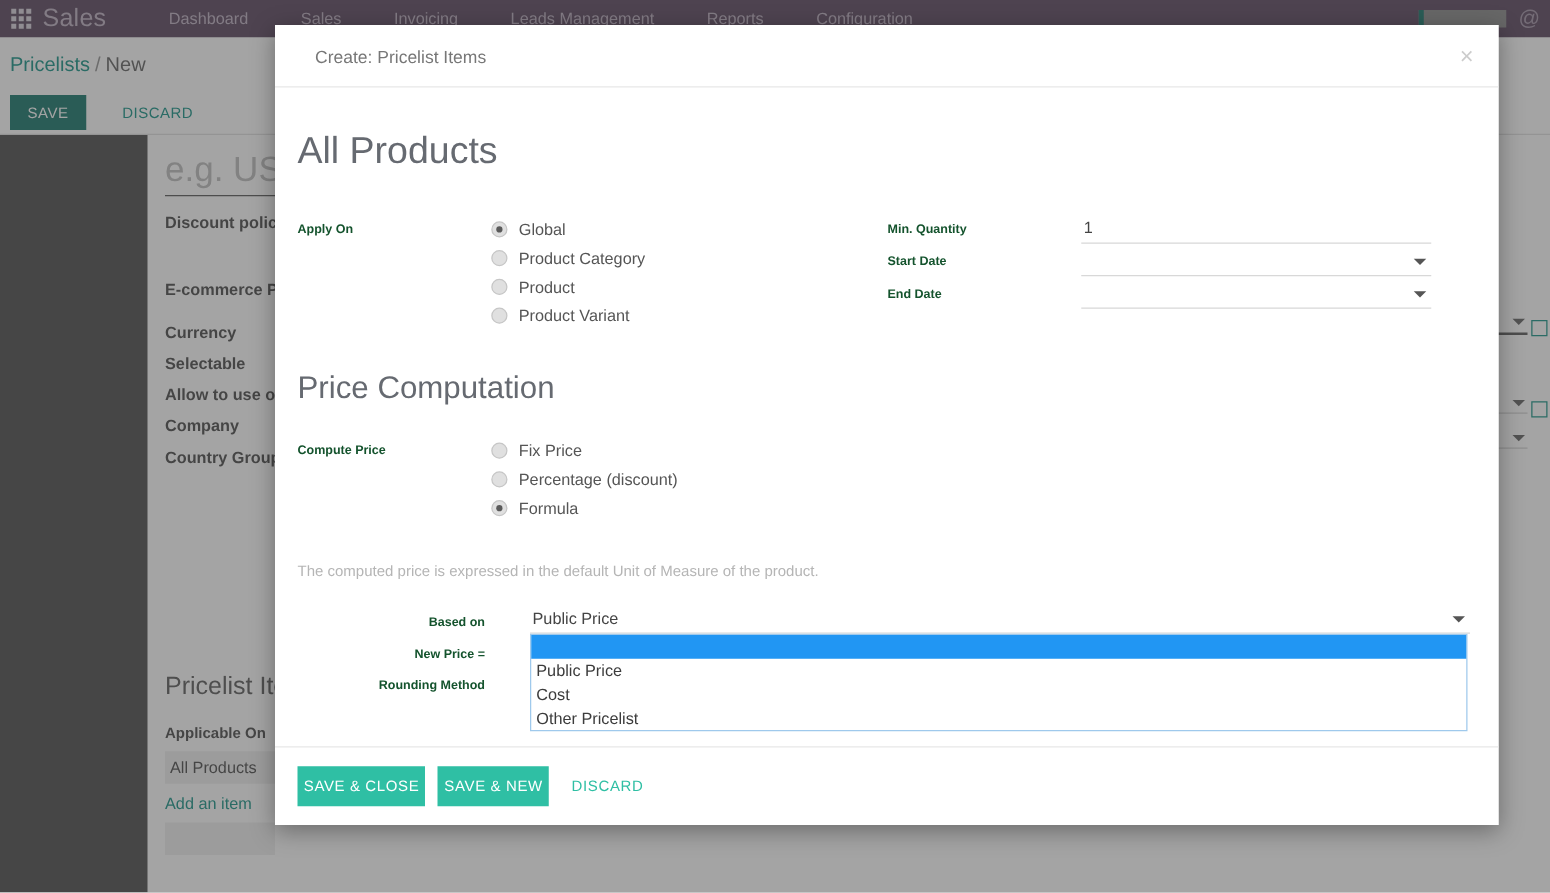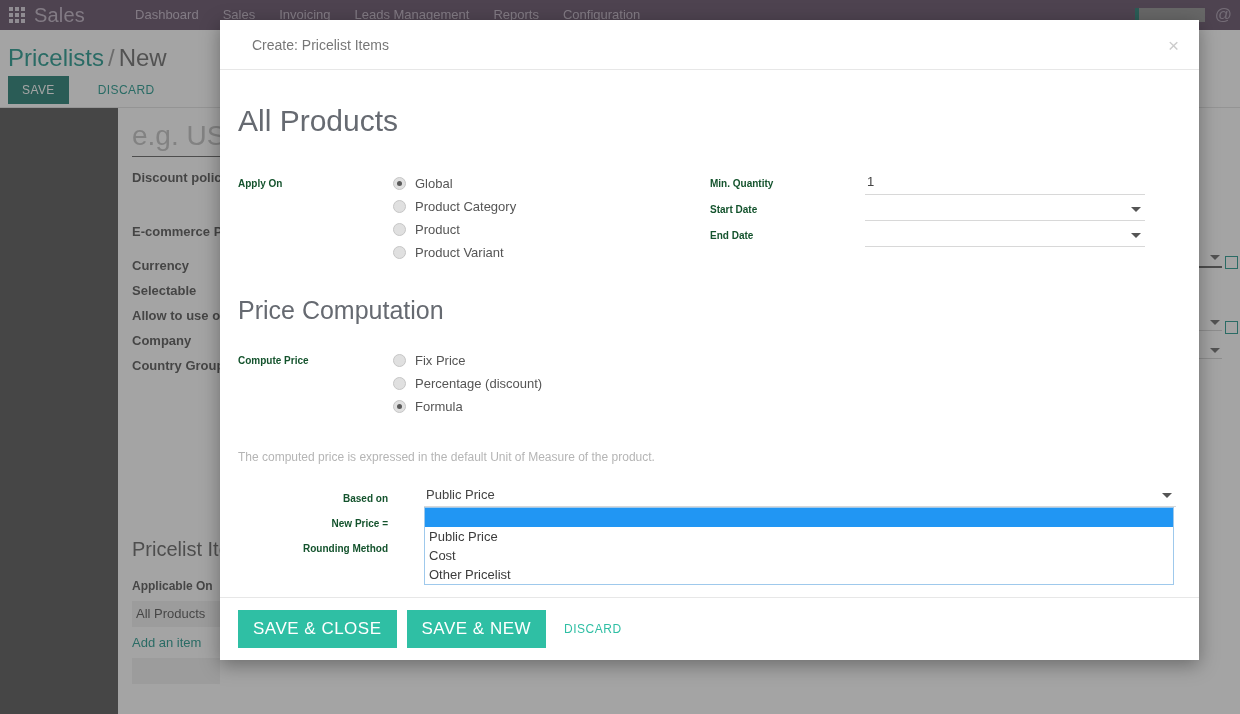--- a/index.html
+++ b/index.html
@@ -26,34 +26,34 @@
   .nav-apps-icon {
     width: 34px; height: 30px;
     display: flex; align-items: center; justify-content: center;
   }
   .grid-dots { display: grid; grid-template-columns: repeat(3, 4px); grid-gap: 2px; }
   .grid-dots i { display: block; width: 4px; height: 4px; background: #d6cdd9; }
   .nav-brand {
     color: #b9a9bd; font-size: 20px; font-weight: 400;
     margin-right: 38px; letter-spacing: .2px; line-height: 30px;
   }
-  .nav-links { display: flex; align-items: flex-end; gap: 0; }
+  .nav-links { display: flex; align-items: flex-end; gap: 18px; }
   .nav-link {
     color: #b9a9bd; font-size: 13px; padding: 0 12px; line-height: 30px;
     white-space: nowrap; cursor: pointer;
   }
   .nav-right { position: absolute; right: 8px; top: 0; height: 30px; display: flex; align-items: center; gap: 10px; }
   .nav-user-placeholder { width: 70px; height: 14px; background: #7f7f7f; border-left: 4px solid #00695c; }
   .nav-at { color: #9b8aa0; font-size: 17px; line-height: 30px; }
 
   .bg-control-panel {
     position: absolute; top: 30px; left: 0; width: 1240px; height: 78px;
     background: #ffffff; border-bottom: 1px solid #dddddd;
   }
-  .breadcrumb { position: absolute; left: 8px; top: 14px; font-size: 24px; color: #4c4c4c; }
+  .breadcrumb { position: absolute; left: 8px; top: 14px; font-size: 16px; color: #4c4c4c; }
   .breadcrumb .crumb-link { color: #00897b; cursor: pointer; }
   .breadcrumb .crumb-sep { color: #8a8a8a; margin: 0 4px; }
   .breadcrumb .crumb-current { color: #555; }
   .cp-buttons { position: absolute; left: 8px; top: 46px; display: flex; align-items: center; gap: 21px; }
   .btn-save-bg {
     background: #00695c; color: #ffffff; font-size: 12px; letter-spacing: .4px;
     padding: 7px 14px; border: 0; cursor: pointer; font-family: inherit;
   }
   .btn-discard-bg {
     background: transparent; color: #00897b; font-size: 12px; letter-spacing: .4px;
@@ -123,21 +123,21 @@
     font-size: 19px; color: #cccccc; background: none; border: 0;
     cursor: pointer; line-height: 1; font-family: inherit; padding: 4px 6px;
   }
   .modal-body { flex: 1; padding: 34px 18px 0 18px; position: relative; overflow: visible; }
   .modal-footer {
     height: 63px; border-top: 1px solid #e7e7e7;
     display: flex; align-items: center; gap: 10px; padding: 0 18px;
   }
   .btn-primary {
     background: #2fbfa4; color: #ffffff; border: 0; cursor: pointer;
-    font-size: 17px; letter-spacing: .5px; padding: 9px 15px; font-family: inherit;
+    font-size: 12px; letter-spacing: .5px; padding: 9px 5px; font-family: inherit;
   }
   .btn-link-discard {
     background: transparent; border: 0; color: #2fbfa4; cursor: pointer;
     font-size: 12px; letter-spacing: .5px; padding: 9px 8px; font-family: inherit;
   }
 
   .rec-title { font-size: 30px; color: #666a71; font-weight: 400; margin: 0 0 34px 0; }
 
   .form-grid { display: flex; align-items: flex-start; }
   .col-left { width: 472px; position: relative; }

